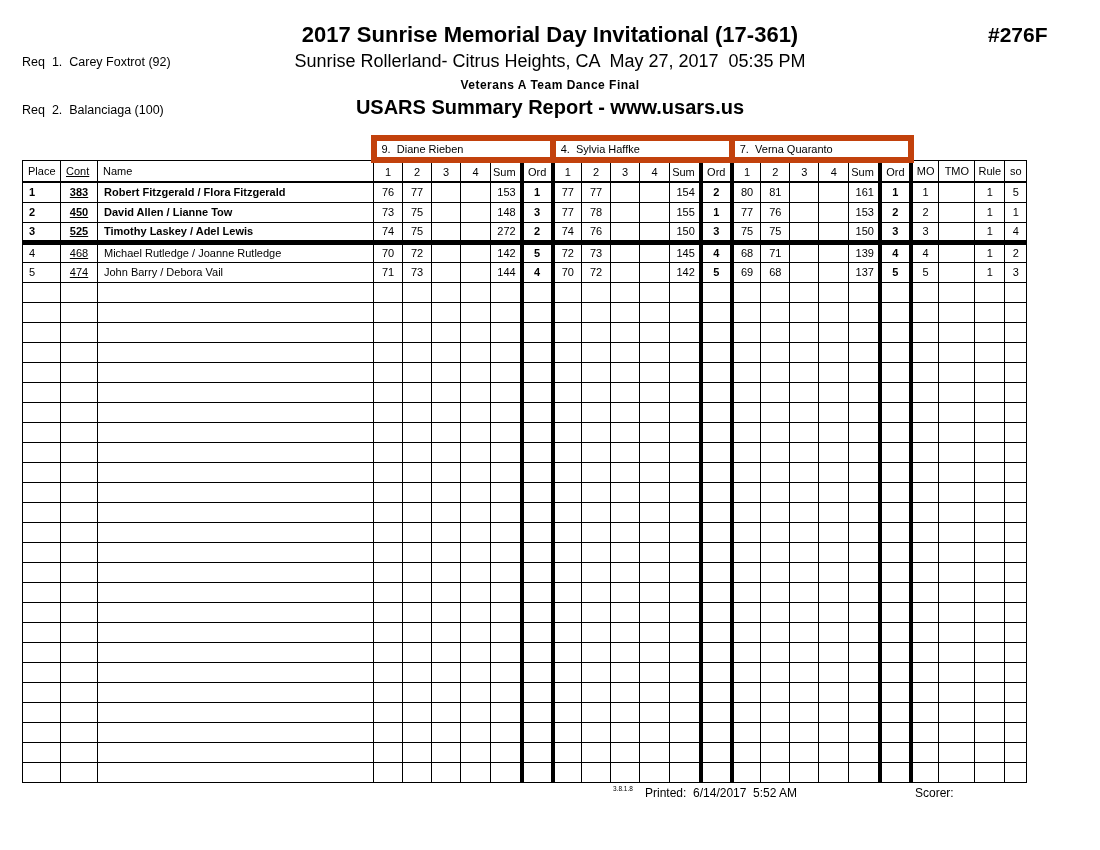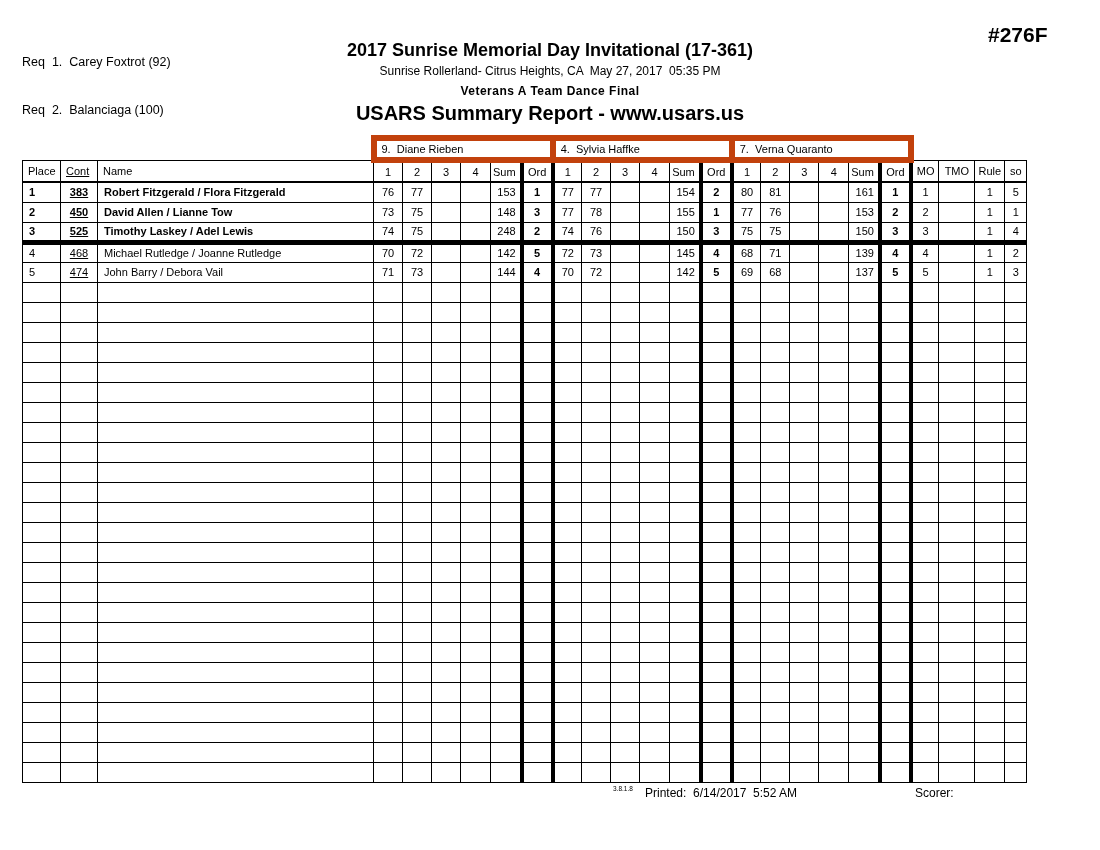--- a/index.html
+++ b/index.html
@@ -13,22 +13,22 @@
     font-family: "Liberation Sans", "DejaVu Sans", sans-serif;
     overflow: hidden;
   }
   .pre { white-space: pre; }
 
   
   .req-block { position: absolute; left: 22px; top: 22px; font-size: 12.5px; line-height: 16px; }
 
   
   .title-block { position: absolute; left: 0; top: 0; width: 1100px; text-align: center; }
-  .title-main   { margin-top: 40px; font-size: 18px; font-weight: bold; }
-  .title-venue  { margin-top: 3px;  font-size: 12px; }
+  .title-main   { margin-top: 22px; font-size: 22px; font-weight: bold; }
+  .title-venue  { margin-top: 3px;  font-size: 18px; }
   .title-event  { margin-top: 6px;  font-size: 12px; font-weight: bold; letter-spacing: 0.5px; }
   .title-report { margin-top: 4px;  font-size: 20px; font-weight: bold; }
 
   .event-number { position: absolute; left: 988px; top: 23px; font-size: 21px; font-weight: bold; }
 
   
   .table-wrap { position: absolute; left: 22px; top: 135px; }
   table { border-collapse: collapse; table-layout: fixed; }
   td { border: 1px solid #000; font-size: 11px; height: 20px; padding: 0 2px;
        overflow: hidden; white-space: nowrap; vertical-align: middle; }
@@ -193,21 +193,21 @@
             <td class="c-so">1</td>
           </tr>
           <tr class="cutline">
             <td class="c-place b">3</td>
             <td class="c-cont b">525</td>
             <td class="c-name b">Timothy Laskey / Adel Lewis</td>
             <td class="c-mark">74</td>
             <td class="c-mark">75</td>
             <td class="c-mark"></td>
             <td class="c-mark"></td>
-            <td class="c-sum">248</td>
+            <td class="c-sum">272</td>
             <td class="c-ord">2</td>
             <td class="c-mark">74</td>
             <td class="c-mark">76</td>
             <td class="c-mark"></td>
             <td class="c-mark"></td>
             <td class="c-sum">150</td>
             <td class="c-ord">3</td>
             <td class="c-mark">75</td>
             <td class="c-mark">75</td>
             <td class="c-mark"></td>

